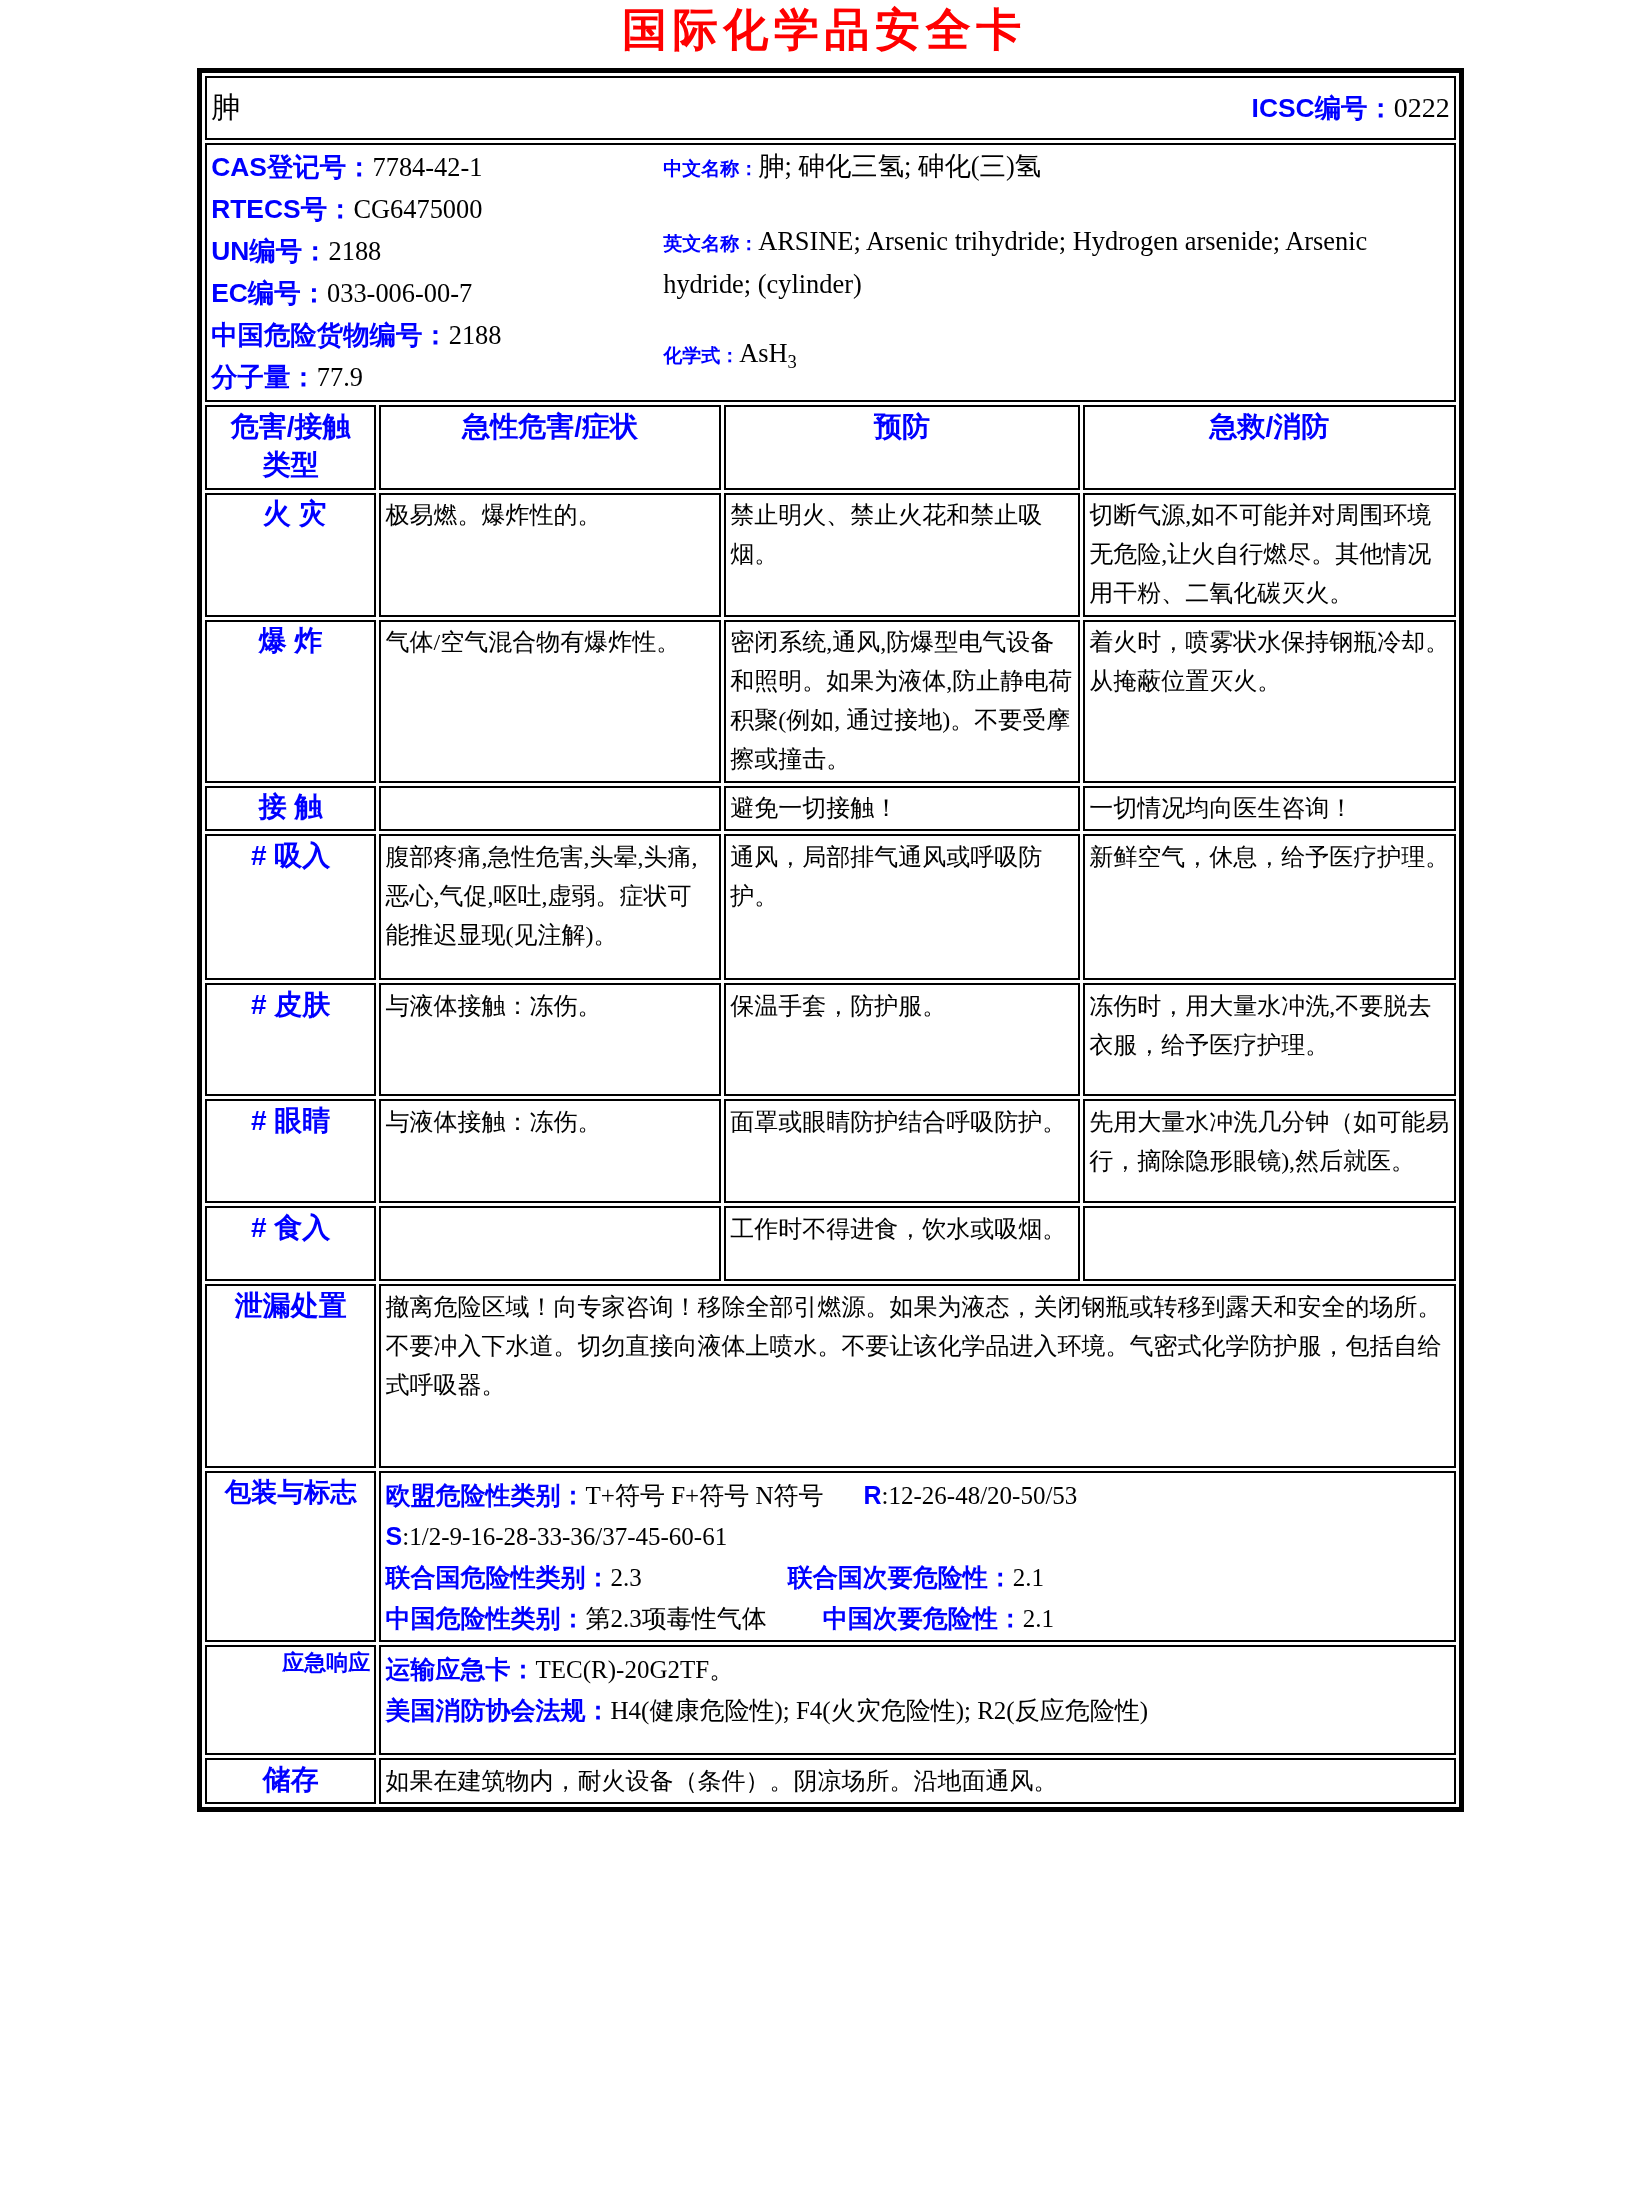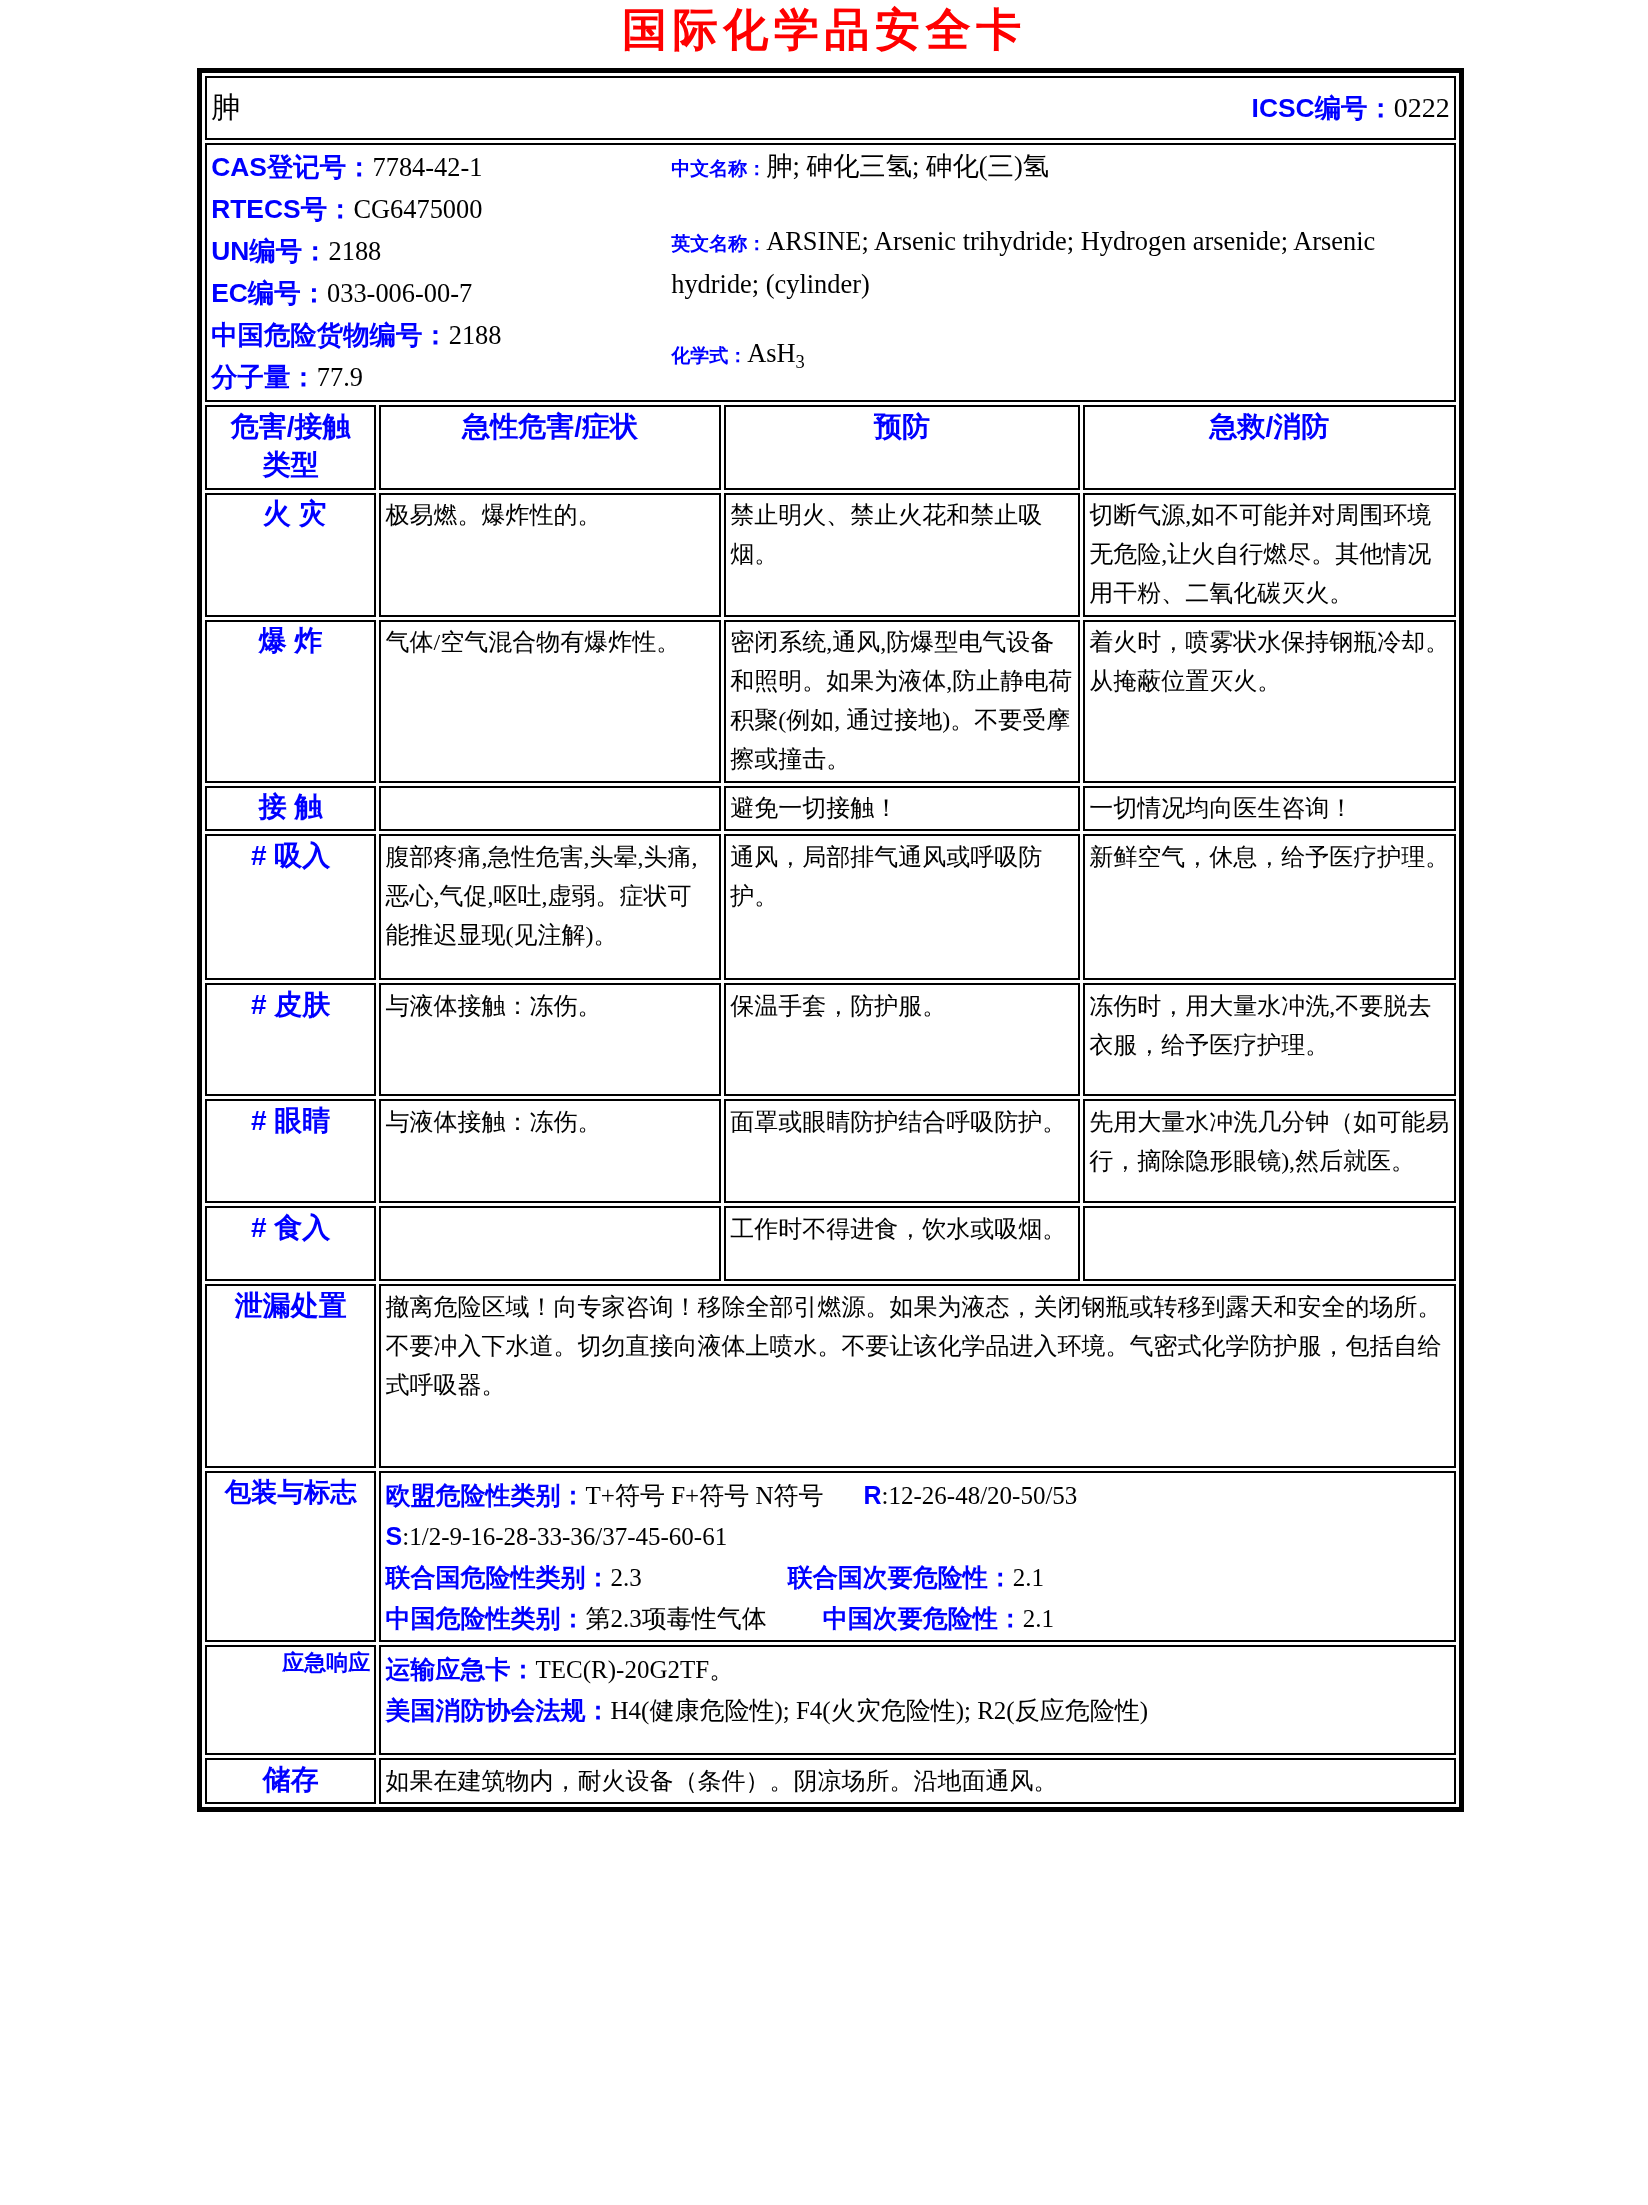--- a/index.html
+++ b/index.html
@@ -72,21 +72,21 @@
   .name-row-inner {
     display: flex;
     justify-content: space-between;
     align-items: center;
     height: 100%;
   }
   .substance-name { font-size: 29px; }
   .icsc-group { font-size: 28px; white-space: nowrap; }
   .icsc-group .lbl { font-size: 26.4px; }
   
-  .id-flex { display: flex; gap: 8px; }
+  .id-flex { display: flex; }
   .id-left { width: 452px; flex: 0 0 452px; }
   .id-left .id-line { line-height: 42px; font-size: 26.4px; }
   .id-left .lbl { font-size: 26.4px; }
   .id-right { flex: 1 1 auto; padding-right: 2.8px; }
   .id-right .id-line { line-height: 40px; font-size: 26.4px; }
   .id-right .lbl { font-size: 19px; }
   .mt-en { margin-top: 32px; }
   .mt-f  { margin-top: 29px; }
   sub { font-size: 70%; }
   

